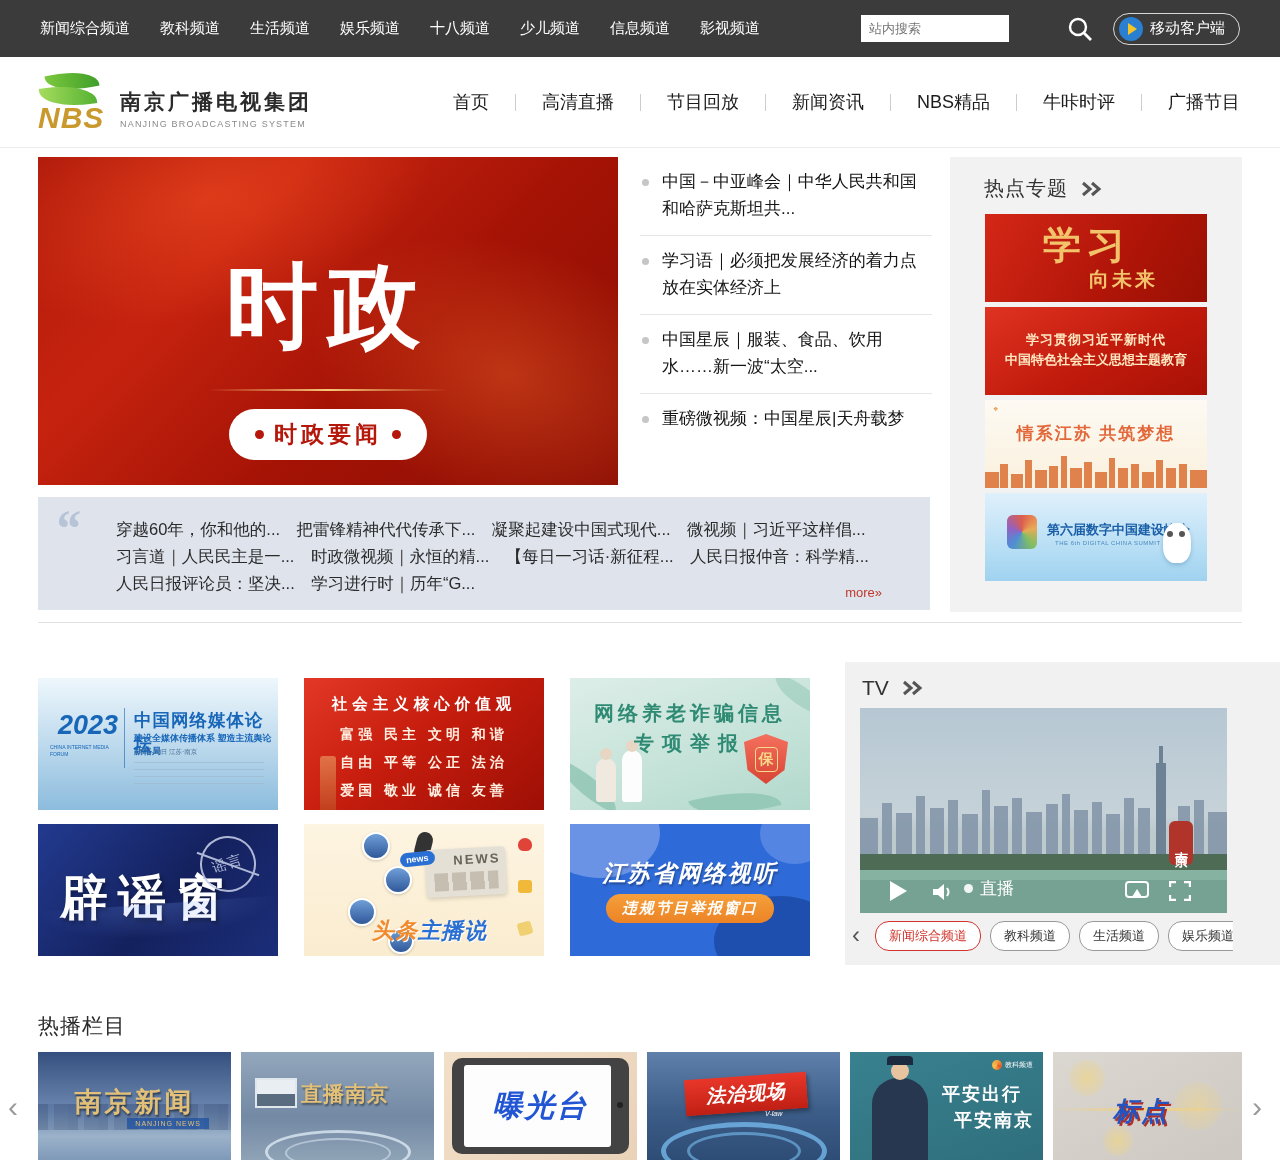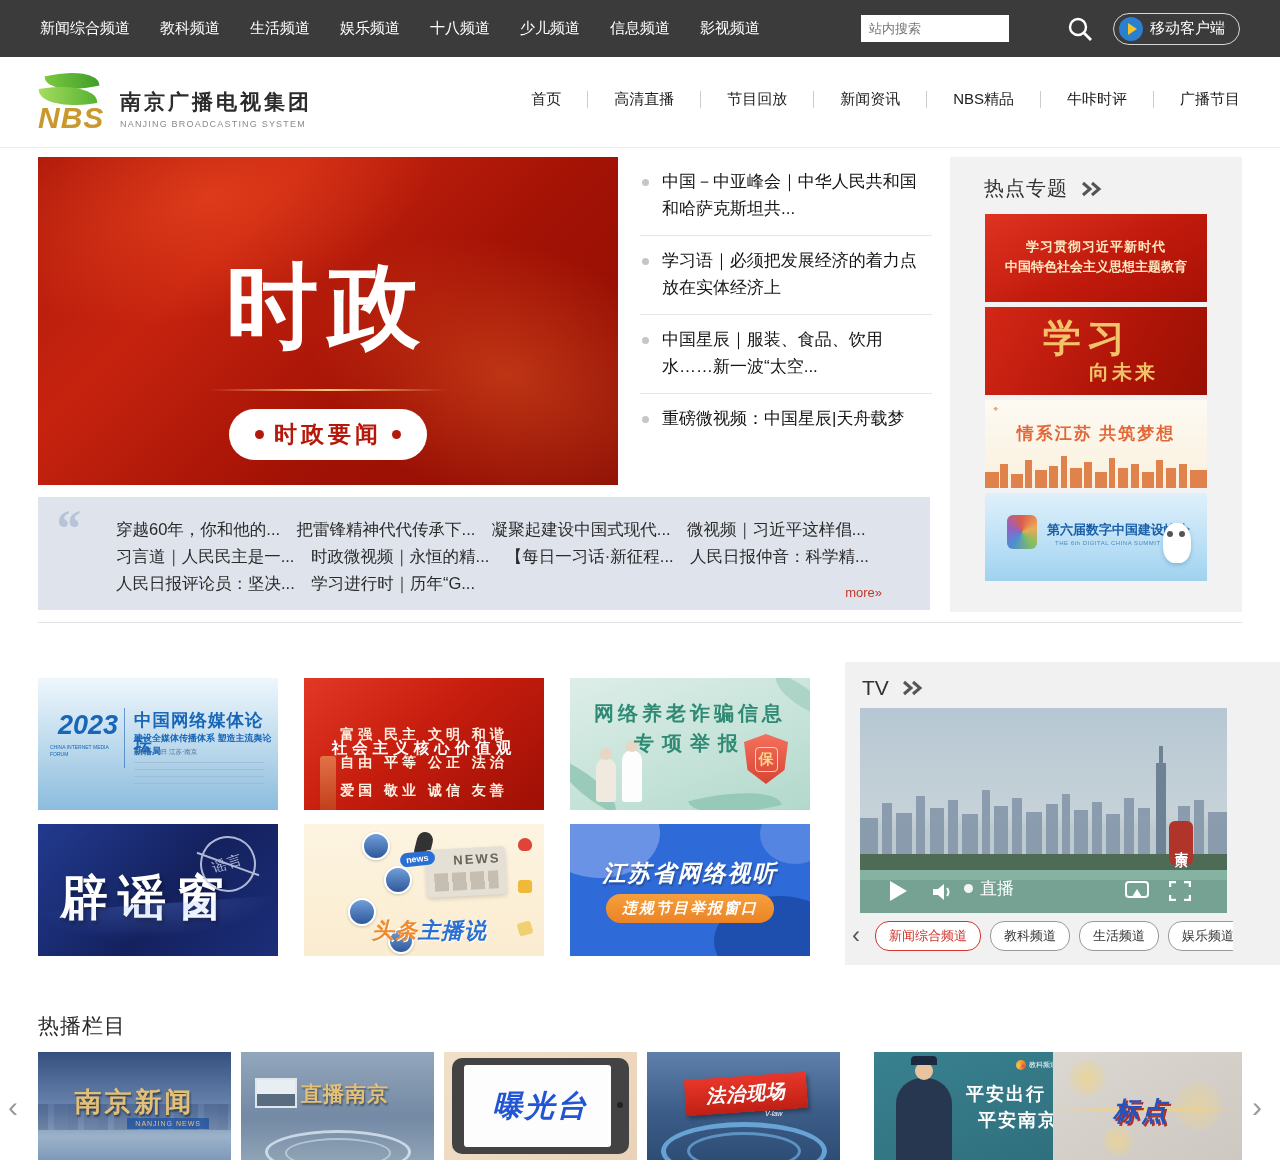--- a/index.html
+++ b/index.html
@@ -21,21 +21,21 @@
   .header { position:absolute; left:0; top:57px; width:1280px; height:91px; background:#fff; border-bottom:1px solid #ececec; }
   .logo { position:absolute; left:38px; top:12px; display:flex; align-items:flex-end; cursor:pointer; }
   .logo-mark { position:relative; width:72px; height:66px; }
   .leaf1 { position:absolute; left:8px; top:2px; width:52px; height:20px; background:linear-gradient(100deg,#7cc83e,#3f9e2a); border-radius:0 90% 0 90%; transform:rotate(-12deg); }
   .leaf2 { position:absolute; left:2px; top:16px; width:56px; height:22px; background:linear-gradient(100deg,#a6dc5e,#55b232); border-radius:0 90% 0 90%; transform:rotate(-8deg); }
   .logo-abbr { position:absolute; left:0; top:32px; font-size:30px; font-weight:bold; font-style:italic; color:#c9992e; letter-spacing:1px; }
   .logo-names { margin-left:10px; padding-bottom:6px; }
   .logo-cn { font-size:21px; font-weight:bold; color:#2b2b2b; letter-spacing:3px; }
   .logo-en { font-size:9px; color:#8a8a8a; letter-spacing:1.2px; margin-top:3px; }
   .main-nav { position:absolute; right:40px; top:33px; display:flex; align-items:center; }
-  .main-nav-item { font-size:15px; color:#1c1c1c; padding:0 26px; cursor:pointer; white-space:nowrap; }
+  .main-nav-item { font-size:18px; color:#1c1c1c; padding:0 26px; cursor:pointer; white-space:nowrap; }
   .main-nav-item:last-child { padding-right:0; }
   .nav-sep { width:1px; height:17px; background:#ccc; }
 
   
   .hero-banner { position:absolute; left:38px; top:157px; width:580px; height:328px; overflow:hidden; cursor:pointer;
     background: linear-gradient(135deg,#b01a0b 0%, #c6230f 30%, #a31205 62%, #8c0e04 100%); }
   .hero-swirl1 { position:absolute; left:-80px; top:-90px; width:500px; height:260px; border-radius:50%;
     background: radial-gradient(ellipse at center, rgba(255,90,40,.45), rgba(255,90,40,0) 65%); transform:rotate(-14deg); }
   .hero-swirl2 { position:absolute; right:-120px; bottom:-40px; width:460px; height:300px; border-radius:50%;
     background: radial-gradient(ellipse at center, rgba(255,120,50,.35), rgba(255,120,50,0) 62%); transform:rotate(18deg); }
@@ -89,21 +89,21 @@
   .p-forum { background:linear-gradient(180deg,#eef7fc 0%, #c3ddef 45%, #8cbcdd 100%); }
   .p-forum .f-year { position:absolute; left:20px; top:32px; font-size:27px; font-weight:bold; font-style:italic; color:#1766b8;text-align:center; }
   .p-forum .f-en { position:absolute; left:12px; top:66px; font-size:5px; color:#1766b8; width:60px; line-height:7px; }
   .p-forum .f-div { position:absolute; left:86px; top:30px; width:1px; height:60px; background:#1766b8; opacity:.6; }
   .p-forum .f-title { position:absolute; left:96px; top:30px; font-size:17.5px; font-weight:bold; color:#1766b8; letter-spacing:1px; }
   .p-forum .f-sub { position:absolute; left:96px; top:54px; font-size:9px; font-weight:bold; color:#1766b8; }
   .p-forum .f-date { position:absolute; left:96px; top:70px; font-size:6.5px; color:#4a6f96; }
   .p-forum .f-small { position:absolute; left:96px; top:84px; width:130px; height:22px; background:repeating-linear-gradient(180deg,#9db8cf 0 1px, transparent 1px 7px); opacity:.7; }
   
   .p-values { background:linear-gradient(140deg,#e33826 0%, #c61d0e 45%, #9e0f05 100%); }
-  .p-values .v-title { position:absolute; left:0; right:0; top:16px; text-align:center; color:#fff; font-size:15.5px; font-weight:bold; letter-spacing:5px;margin-top:44px; }
+  .p-values .v-title { position:absolute; left:0; right:0; top:16px; text-align:center; color:#fff; font-size:15.5px; font-weight:bold; letter-spacing:5px; }
   .p-values .v-line { position:absolute; left:0; right:0; text-align:center; color:#ffefe0; font-size:14px; font-weight:bold; letter-spacing:4px; }
   .p-values .v1 { top:48px; } .p-values .v2 { top:76px; } .p-values .v3 { top:104px; }
   .p-values .v-mon { position:absolute; left:16px; bottom:0; width:16px; height:54px; background:linear-gradient(180deg,#f0b070,#c05a28); opacity:.55; border-radius:3px 3px 0 0; }
   
   .p-fraud { background:linear-gradient(160deg,#ddeee8 0%, #c4e2d8 60%, #b2d8cc 100%); }
   .p-fraud .leaf { position:absolute; width:70px; height:26px; background:#8ec4b2; border-radius:0 100% 0 100%; opacity:.8; }
   .p-fraud .lf1 { left:-16px; bottom:10px; transform:rotate(26deg); }
   .p-fraud .lf2 { left:120px; bottom:-6px; transform:rotate(-14deg); width:90px; }
   .p-fraud .lf3 { right:-20px; top:4px; transform:rotate(200deg); width:60px; opacity:.5; }
   .p-fraud .fr-line1 { position:absolute; left:0; right:0; top:22px; text-align:center; color:#2f8a74; font-size:20px; font-weight:bold; letter-spacing:4px; }
@@ -299,27 +299,27 @@
   <div class="hot-panel">
     <div class="panel-head">
       <span class="panel-title">热点专题</span>
       <span class="chev2">
         <svg width="24" height="16" viewBox="0 0 24 16">
             <polyline points="3,2 10,8 3,14" fill="none" stroke="#555" stroke-width="3"></polyline>
             <polyline points="12,2 19,8 12,14" fill="none" stroke="#555" stroke-width="3"></polyline>
           </svg>
       </span>
     </div>
+    <div class="topic-card topic-red2">
+      <div class="t-big">学习</div>
+      <div class="t-sub">向未来</div>
+    </div>
     <div class="topic-card topic-red1">
       <div class="t-line1">学习贯彻习近平新时代</div>
       <div class="t-line2">中国特色社会主义思想主题教育</div>
-    </div>
-    <div class="topic-card topic-red2">
-      <div class="t-big">学习</div>
-      <div class="t-sub">向未来</div>
     </div>
     <div class="topic-card topic-cream">
       <div class="t-logo">❖</div>
       <div class="t-line1">情系江苏 共筑梦想</div>
       <svg class="skyline" width="222" height="34" viewBox="0 0 222 34">
         <g fill="#e0824c">
             <rect x="0" y="18" width="14" height="16"></rect>
             <rect x="15" y="10" width="8" height="24"></rect>
             <rect x="26" y="20" width="12" height="14"></rect>
             <rect x="40" y="6" width="7" height="28"></rect>
@@ -519,21 +519,21 @@
     <div class="cam"></div>
   </div>
   <div class="thumb th-law" style="left:647px;">
     <div class="ring"></div>
     <div class="ring ring2"></div>
     <div class="banner">
       <span>法治现场</span>
     </div>
     <div class="vlaw">V-law</div>
   </div>
-  <div class="thumb th-safe" style="left:850px;margin-left:24px;">
+  <div class="thumb th-safe" style="left:850px;">
     <div class="officer"></div>
     <div class="t1">平安出行</div>
     <div class="t2">平安南京</div>
     <div class="chan">
         <i></i>
         <span>教科频道</span>
       </div>
   </div>
   <div class="thumb th-mark" style="left:1053px;">
     <div class="bokeh b1"></div>

